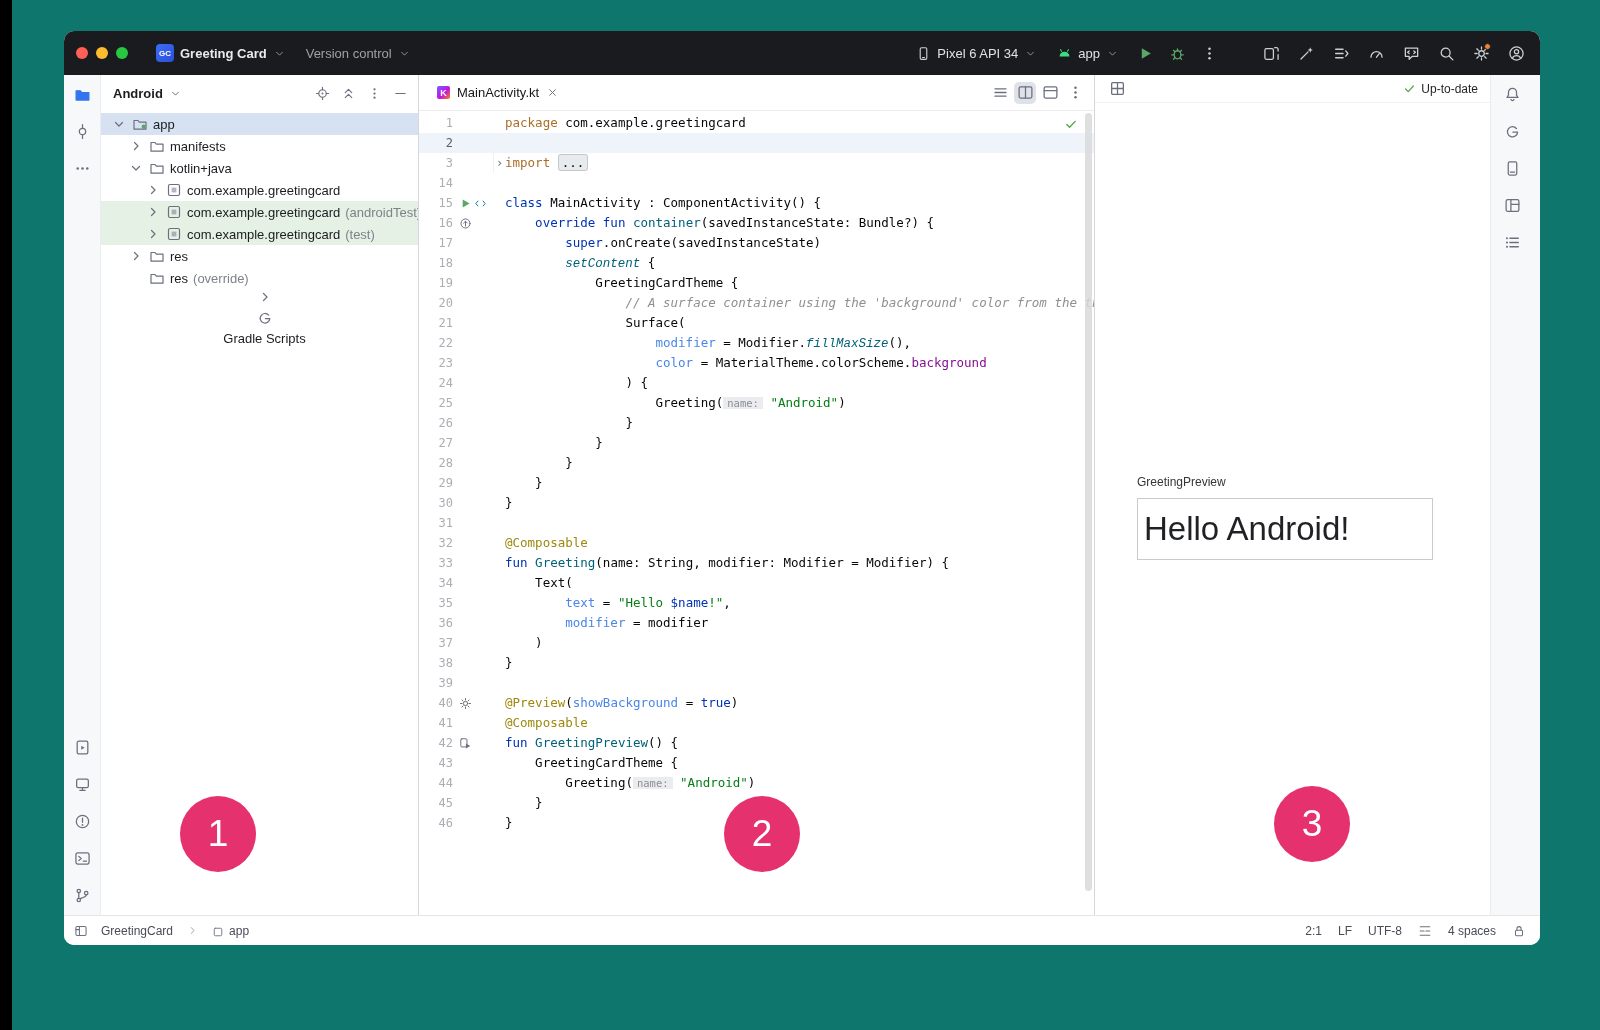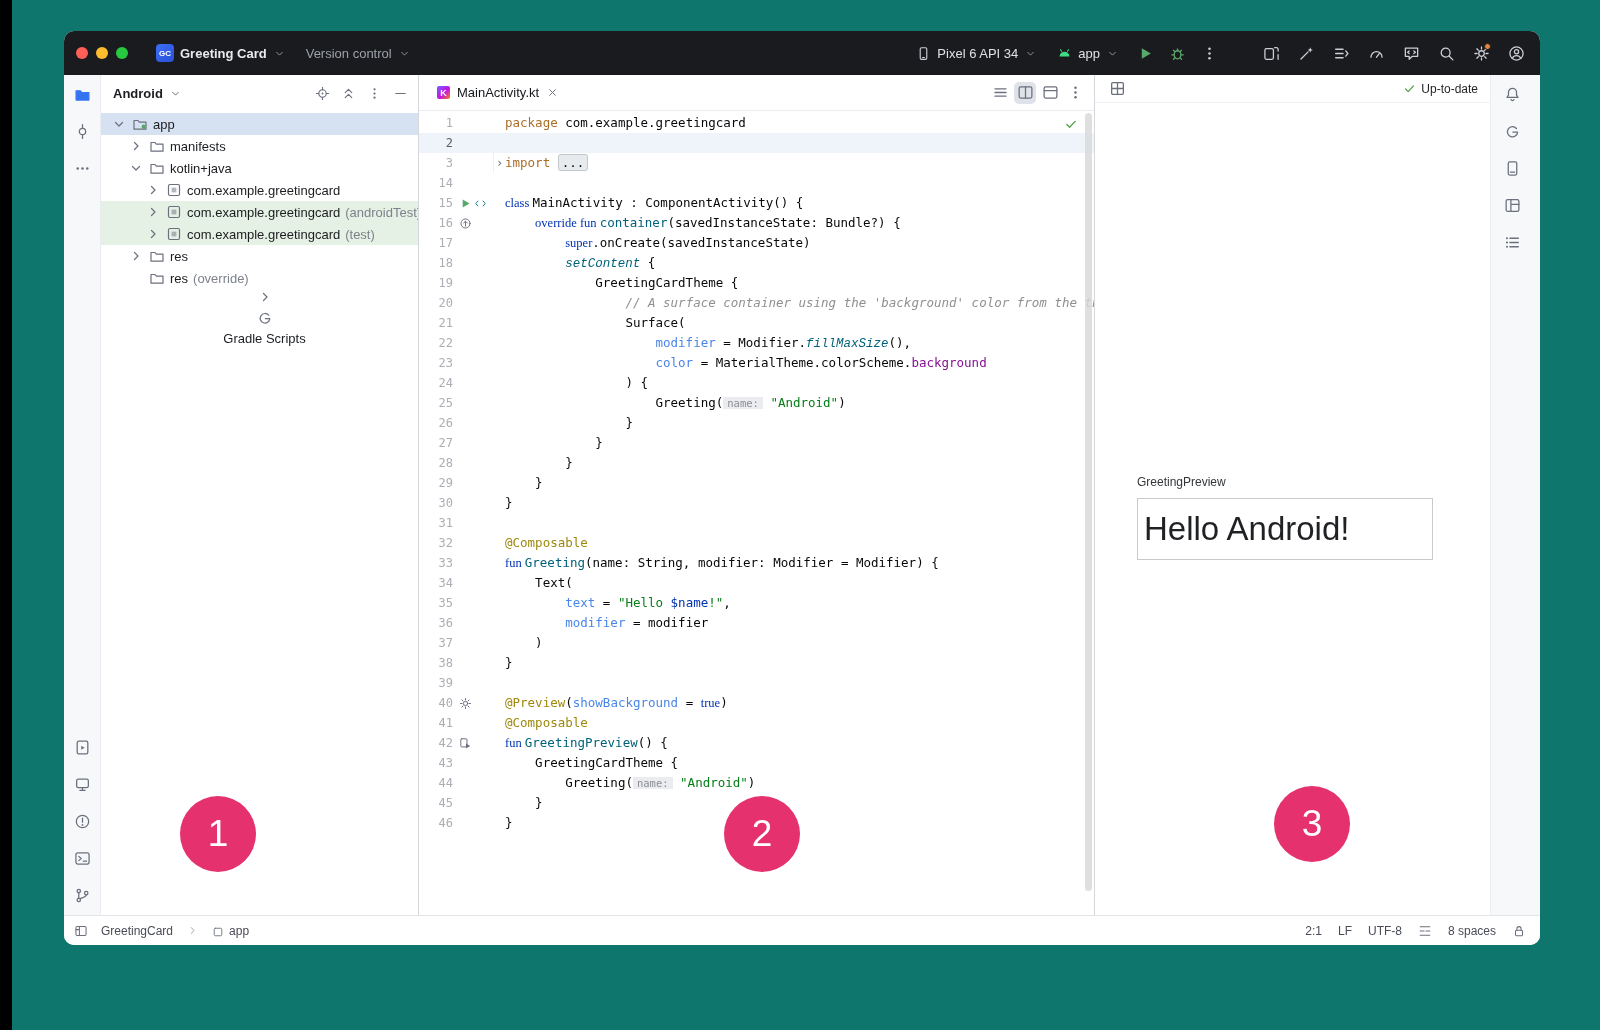--- a/index.html
+++ b/index.html
@@ -79,21 +79,21 @@
   .code-line.caret-line { background:var(--caret-line,#eff4fb); }
   .ln { width:36px; flex:none; text-align:right; color:#abaeb5; font-size:12px; padding-right:2px; }
   .caret-line .ln { color:#5a5d63; }
   .gut { width:38px; flex:none; display:flex; align-items:center; gap:2px; padding-left:4px; }
   .gicon { width:13px; height:13px; display:inline-flex; color:#6c707e; }
   .gicon svg { width:13px; height:13px; }
   .gicon[data-name="compose-icon"] { color:#00818f; }
   .fold-col { width:12px; flex:none; color:#6c707e; font-size:12px; text-align:center;
               border-left:1px solid #eef0f2; }
   .code-text { flex:1; white-space:pre; overflow:hidden; color:#080808; }
-  .tk-kw   { color:#0033b3;font-family:Liberation Serif, serif; }
+  .tk-kw   { color:#0033b3; }
   .tk-dir  { color:#aa6e28; }
   .tk-fn   { color:#00627a; }
   .tk-str  { color:#067d17; }
   .tk-cmt  { color:#909090; font-style:italic; }
   .tk-ann  { color:#9e880d; }
   .tk-na   { color:#4a86e8; }
   .tk-prop { color:#871094; }
   .tk-ext  { color:#00627a; font-style:italic;font-family:Liberation Mono, monospace; }
   .tk-tpl  { color:#0033b3; }
   .tk-hint { background:#ebecef; color:#8c8e96; border-radius:0; padding:0 4px; font-size:10.5px; }
@@ -666,21 +666,21 @@
       </div>
       <div class="sb-right" data-name="status-bar-widgets">
         <span class="sb-item" data-name="caret-position-widget">2:1</span>
         <span class="sb-item" data-name="line-separator-widget">LF</span>
         <span class="sb-item" data-name="encoding-widget">UTF-8</span>
         <span class="sb-icon" data-name="indent-icon">
             <svg viewBox="0 0 16 16" fill="none" stroke="currentColor" stroke-width="1.2" stroke-linecap="round" stroke-linejoin="round">
               <path d="M2.5 3.2h11M2.5 12.8h11M2.5 8h4.5M9 8h4.5"></path>
             </svg>
           </span>
-        <span class="sb-item" data-name="indent-widget">8 spaces</span>
+        <span class="sb-item" data-name="indent-widget">4 spaces</span>
         <span class="sb-icon" data-name="lock-icon">
             <svg viewBox="0 0 16 16" fill="none" stroke="currentColor" stroke-width="1.2" stroke-linecap="round" stroke-linejoin="round">
               <rect x="4" y="7.2" width="8" height="6.2" rx="1.2"></rect>
               <path d="M5.6 7.2V5.4a2.4 2.4 0 0 1 4.8 0v1.8"></path>
             </svg>
           </span>
       </div>
     </footer>
   </div>
 

